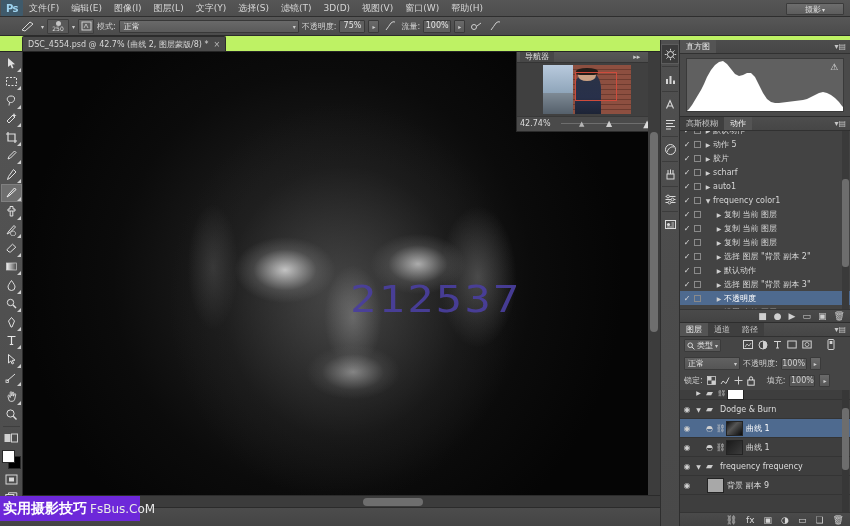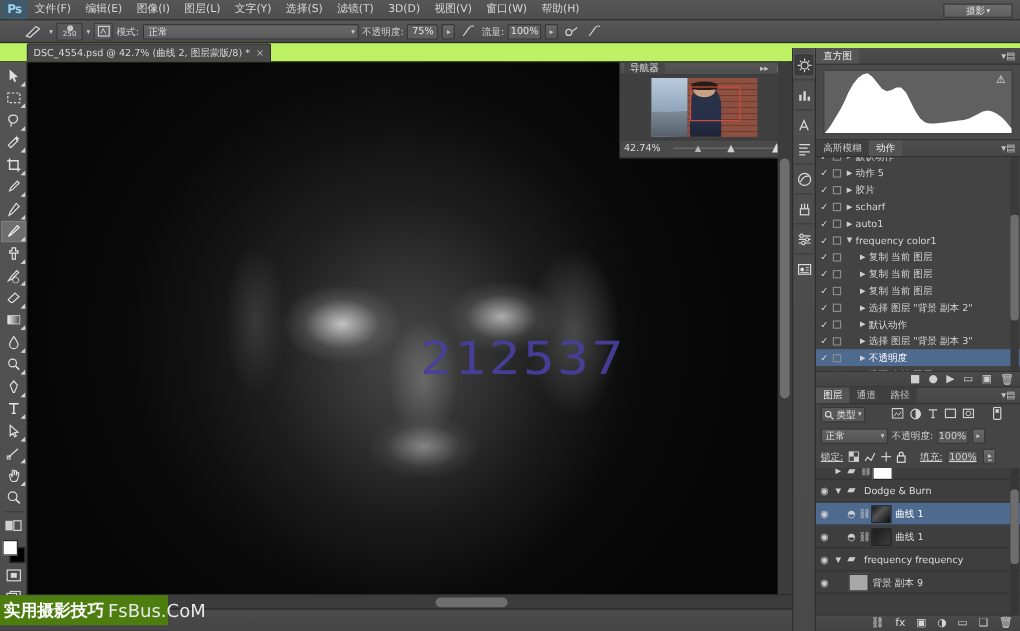--- a/index.html
+++ b/index.html
@@ -234,44 +234,44 @@
   .lay-ctrl { background:#454545; padding:2px 4px; }
   .lay-row1 { display:flex; align-items:flex-start; gap:18px; height:15px; }
   .lay-filter { display:flex; align-items:center; background:#585858; border:1px solid #3a3a3a; height:13px;
                 font-size:8px; color:#e0e0e0; padding:0 2px; gap:2px; border-radius:1px;}
   .lay-icons { display:flex; align-items:center; gap:5px; margin-left:4px; color:#d4d4d4;}
   .lay-row2 { display:flex; align-items:center; gap:3px; height:15px; margin-top:2px; }
   .lay-blend { background:linear-gradient(#616161,#555); border:1px solid #3a3a3a; width:56px; height:13px;
                font-size:8px; color:#e4e4e4; padding:0 2px 0 3px; display:flex; align-items:center; justify-content:space-between; border-radius:1px;}
   .lay-num { background:#585858; border:1px solid #3a3a3a; width:26px; height:12px; font-size:8px; color:#cfcfcf;
              display:flex; align-items:center; justify-content:center; border-radius:1px;}
-  .lay-row3 { display:flex; align-items:center; gap:4px; height:15px; margin-top:2px; color:#d2d2d2;text-decoration:underline;}
+  .lay-row3 { display:flex; align-items:center; gap:4px; height:15px; margin-top:2px; color:#d2d2d2;}
   .lbl-sm { font-size:8px; color:#cfcfcf; white-space:nowrap;}
 
   .lay-list { background:#3e3e3e; height:122px; position:relative; overflow:hidden;}
   .lrow { height:19px; display:flex; align-items:center; border-bottom:1px solid #343434; font-size:8px; color:#dcdcdc;}
   .lrow.sel { background:#4e6a8f; color:#fff; }
   .lrow .eye { width:14px; text-align:center; font-size:8px; color:#cfcfcf;}
   .lrow .lnk { width:11px; text-align:center; font-size:8px; color:#cfcfcf;}
   .lrow .gtri { width:9px; font-size:6px; color:#d0d0d0; text-align:center;}
   .lrow .folder { width:13px; font-size:9px; color:#cdcdcd; text-align:center;}
   .lrow .thumb { width:17px; height:15px; border:1px solid #232323; margin-right:3px; flex:0 0 auto;}
   .lrow .mthumb { width:17px; height:15px; border:1px solid #232323; margin-right:3px; flex:0 0 auto;}
   .lrow .name { white-space:nowrap; overflow:hidden;}
   .lay-scroll { position:absolute; right:1px; top:0; width:7px; height:122px; background:#373737;}
   .lay-scroll .th { position:absolute; left:0; top:18px; width:7px; height:62px; background:#6d6d6d; border-radius:3px;}
   .lay-foot { height:14px; background:linear-gradient(#4a4a4a,#434343); display:flex; align-items:center;
     justify-content:flex-end; gap:9px; padding-right:6px; border-top:1px solid #353535; color:#d6d6d6;}
 
   .wm-bottom {
     position:absolute; left:0; top:496px; width:140px; height:25px;
-    background:#4d7c0f; display:flex; align-items:center; padding-left:3px; gap:3px; z-index:20;
+    background:#6d28d9; display:flex; align-items:center; padding-left:3px; gap:3px; z-index:20;
   }
   .wm-bottom .cn { font-size:14px; color:#ffffff; font-weight:bold; letter-spacing:0px; white-space:nowrap;}
-  .wm-bottom .en { font-size:15px; color:#e8e8e8; white-space:nowrap;}
+  .wm-bottom .en { font-size:12px; color:#e8e8e8; white-space:nowrap;}
 </style>
 </head>
 <body>
 
 <div id="app">
 
   <div class="menubar">
     <div class="ps-logo">Ps</div>
     <div class="menu-item">文件(F)</div>
     <div class="menu-item">编辑(E)</div>

